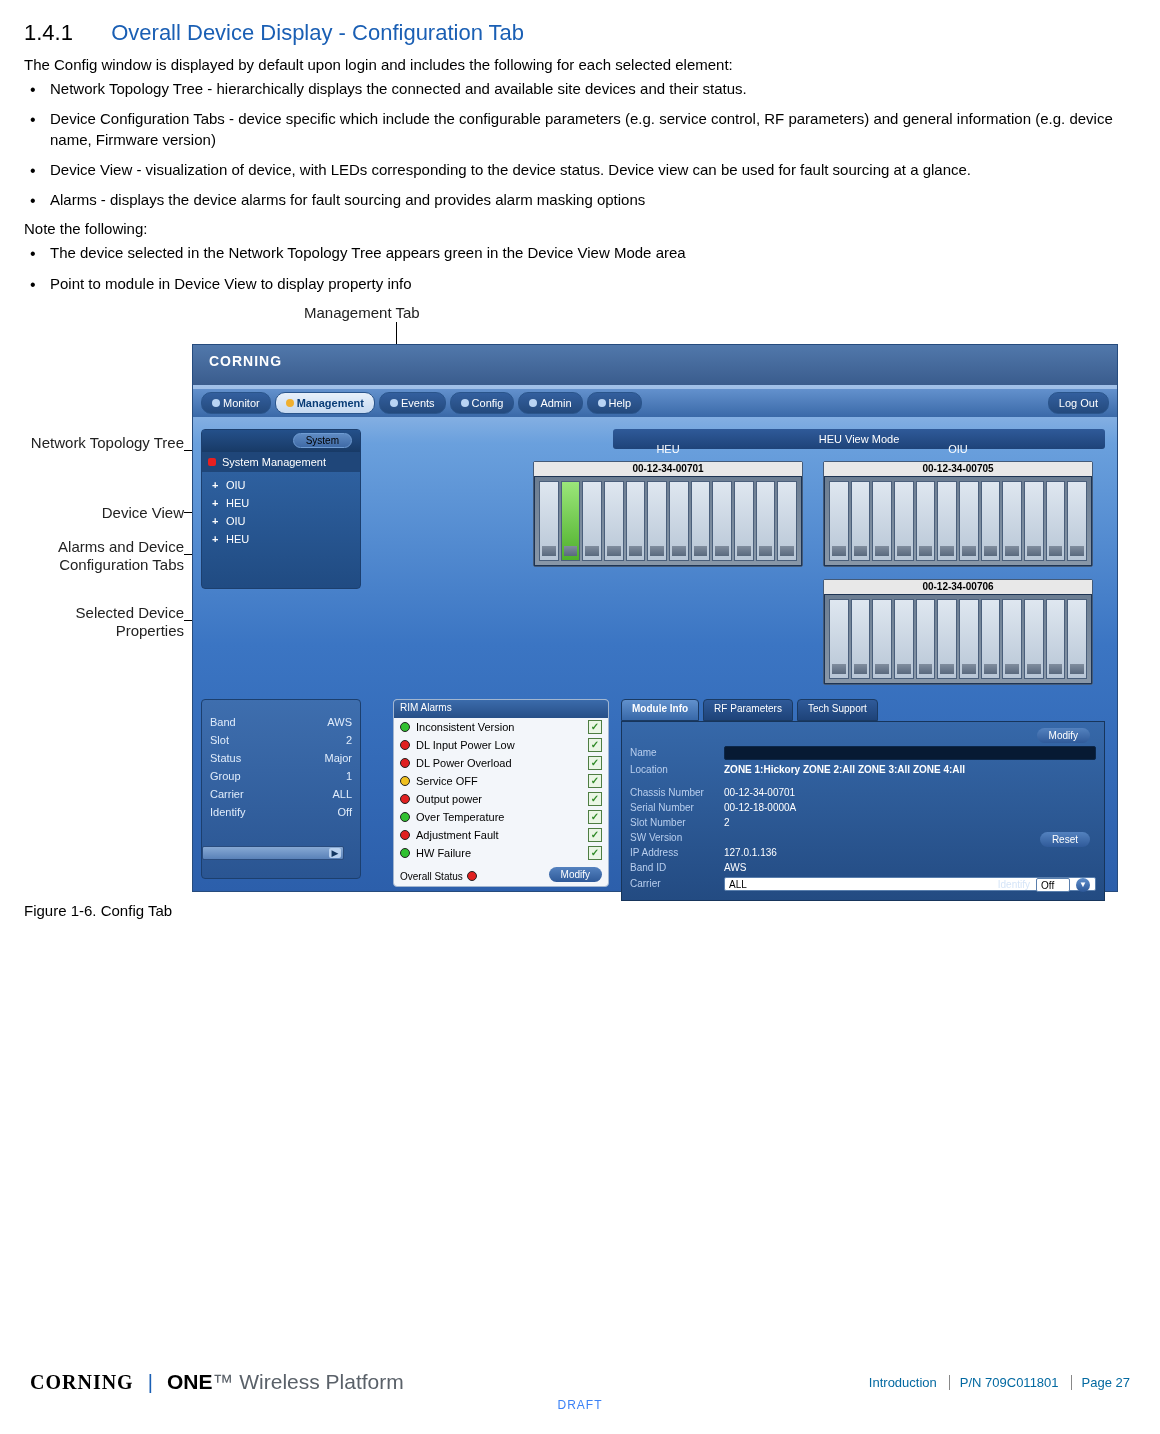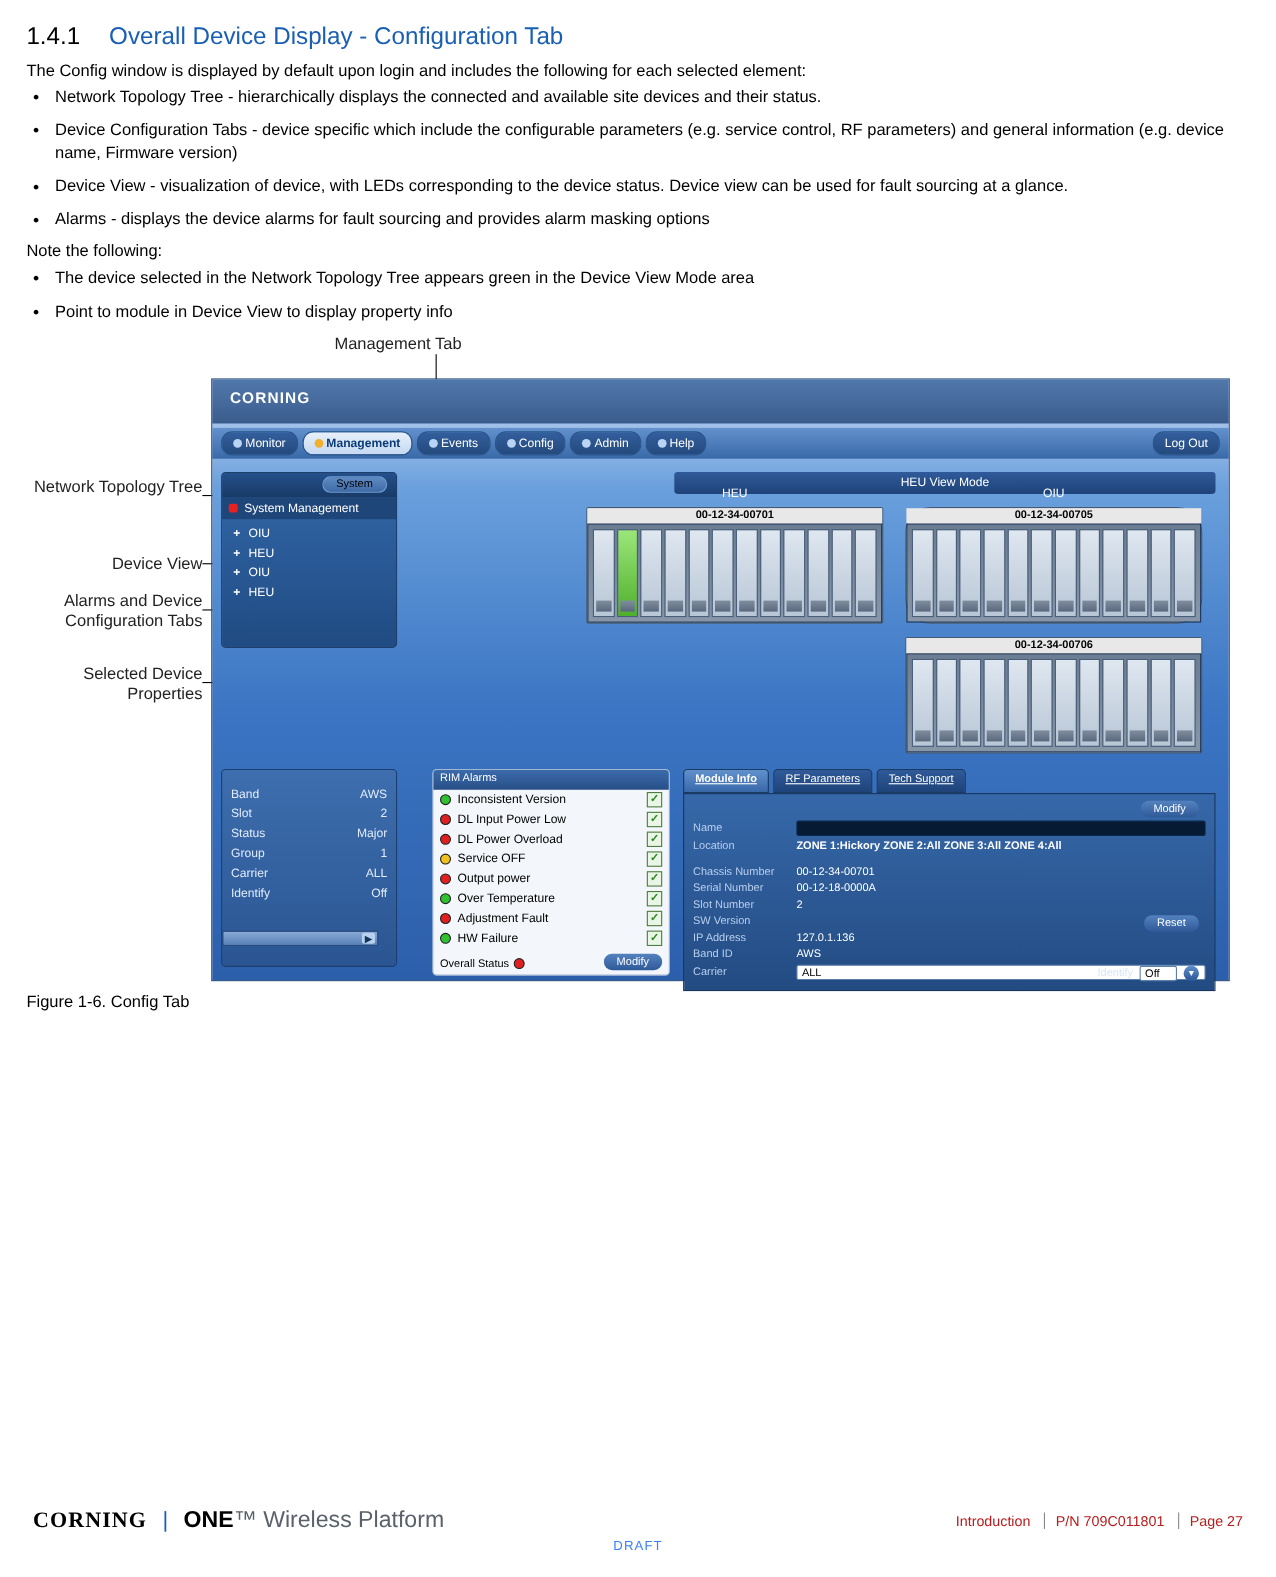--- a/index.html
+++ b/index.html
@@ -1,18 +1,18 @@
 <!DOCTYPE html>
 <html><head>
 <meta charset="utf-8">
 <style>
   * { box-sizing: border-box; margin: 0; padding: 0; }
   body { font-family: Arial, Helvetica, sans-serif; font-size: 15px; color: #000; background: #fff; width: 1160px; margin: 0 auto; position: relative; min-height: 1434px; }
   .page { padding: 20px 24px 0 24px; }
-  .sec-num { font-weight: 400; font-size: 22px; margin-right: 20px; text-align: center; }
+  .sec-num { font-weight: 400; font-size: 22px; margin-right: 32px; text-align: center; }
   .sec-title { color: #1a5fb4; font-size: 22px; font-weight: 400; }
   h2 { font-weight: 400; margin-bottom: 10px; }
   .intro { margin-bottom: 6px; }
   ul.bul { list-style: none; padding-left: 0; }
   ul.bul > li { position: relative; padding-left: 26px; margin: 6px 0 10px 0; line-height: 1.35; }
   ul.bul > li::before { content: "•"; position: absolute; left: 6px; top: 0; font-size: 16px; }
   .note-head { margin: 8px 0 6px 0; }
   .figure-wrap { margin-top: 14px; position: relative; width: 1094px; height: 584px; }
   .callout { position: absolute; font-family: Arial; font-size: 15px; color: #222; text-align: right; line-height: 1.2; width: 160px; }
   .c-mgmt { left: 280px; top: -4px; width: 200px; text-align: left; font-size: 15px; }
@@ -51,38 +51,38 @@
   .props-hr .arrow { position:absolute; right:2px; top:1px; width:12px; height:10px; background:#b9d1ef; border-radius:2px; font-size:9px; text-align:center; line-height:10px; color:#133660; }
   .alarms { position:absolute; left:200px; top:278px; width:216px; height:188px; background:#f3f6fa; border:1px solid #a2b6d0; border-radius:4px; font-size:11px; color:#000; }
   .alarms-hdr { height:18px; background:linear-gradient(#3b6bab,#274f87); color:#fff; padding:2px 6px; font-size:10px; border-radius:3px 3px 0 0; }
   .alarm-row { display:flex; align-items:center; padding:2px 6px; gap:6px; }
   .led { width:10px; height:10px; border-radius:50%; border:1px solid #222; }
   .led.g { background:#30c030; } .led.r { background:#e02020; } .led.y { background:#f0c020; }
   .alarm-chk { margin-left:auto; width:14px; height:14px; border:1px solid #4e7d42; background:#eaf6e5; color:#2f8a26; font-size:10px; text-align:center; line-height:12px; font-weight:700; }
   .alarms-foot { position:absolute; bottom:4px; left:6px; right:6px; display:flex; align-items:flex-end; justify-content:space-between; font-size:10px; }
   .mini-pill { background:linear-gradient(#5482bf,#2f5a99); color:#fff; border-radius:10px; padding:2px 12px; font-size:10px; border:none; cursor:pointer; }
   .info-tabs { position:absolute; left:428px; top:278px; right:12px; height:22px; display:flex; gap:4px; }
-  .info-tab { padding:3px 10px; font-size:10px; color:#fff; background:linear-gradient(#2f5a99,#1e4379); border:1px solid #1a3a63; border-radius:4px 4px 0 0; cursor:pointer;text-decoration:underline; }
+  .info-tab { padding:3px 10px; font-size:10px; color:#fff; background:linear-gradient(#2f5a99,#1e4379); border:1px solid #1a3a63; border-radius:4px 4px 0 0; cursor:pointer; }
   .info-tab.active { background:linear-gradient(#6191cd,#3868a8); font-weight:700; }
   .info-panel { position:absolute; left:428px; top:300px; right:12px; height:180px; background:linear-gradient(#3668a9,#234b82); border:1px solid #17355b; font-size:10px; color:#d6e5f8; padding:20px 8px; }
   .info-row { display:flex; align-items:center; margin:4px 0; gap:8px; }
   .info-row .lab { width:86px; color:#b8ceee; }
   .info-row .val { color:#fff; flex:1; }
   .black-field { background:#071a33; border:1px solid #0c2749; height:14px; flex:1; border-radius:2px; }
   .white-field { background:#fff; border:1px solid #5a7fad; height:14px; flex:1; border-radius:2px; color:#000; padding:0 4px; line-height:14px; font-size:10px; }
   .reset-pos { position:absolute; right:14px; top:110px; }
   .modify-pos { position:absolute; right:14px; top:6px; }
   .ident { position:absolute; right:14px; bottom:8px; display:flex; align-items:center; gap:6px; color:#d6e5f8; }
   .footer { position:absolute; bottom:22px; left:0; right:0; padding:0 30px; }
   .foot-line { display:flex; align-items:center; gap:14px; }
   .corning-logo { font-family: "Times New Roman", serif; font-weight:700; font-size:20px; letter-spacing:1px; }
   .divider { color:#1a5fb4; font-size:20px; }
   .one-logo { font-family: Arial; font-size:21px; color:#5a6169; }
   .one-logo b { font-weight:900; color:#000; }
-  .foot-right { margin-left:auto; display:flex; gap:12px; font-size:13px; color:#b91c1c; align-items:center; }
+  .foot-right { margin-left:auto; display:flex; gap:12px; font-size:13px; color:#0369a1; align-items:center; }
   .foot-right span { border-left:1px solid #888; padding-left:10px; }
   .foot-right span:first-child { border:none; padding-left:0; }
   .draft { text-align:center; font-size:12px; color:#3b82f6; letter-spacing:1px; margin-top:4px; }
 </style>
 </head>
 <body>
 
 <div class="page">
   <h2>
     <span class="sec-num">1.4.1</span>
@@ -190,21 +190,21 @@
                 <div class="card"></div>
                 <div class="card"></div>
                 <div class="card"></div>
                 <div class="card"></div>
                 <div class="card"></div>
                 <div class="card"></div>
                 <div class="card"></div>
                 <div class="card"></div>
             </div>
           </div>
-          <div class="chassis" style="left:290px; top:0;border-radius:23px;">
+          <div class="chassis" style="left:290px; top:0;">
             <div class="serial-bar">00-12-34-00705</div>
             <div class="chassis-inner">
               <div class="card"></div>
                 <div class="card"></div>
                 <div class="card"></div>
                 <div class="card"></div>
                 <div class="card"></div>
                 <div class="card"></div>
                 <div class="card"></div>
                 <div class="card"></div>

